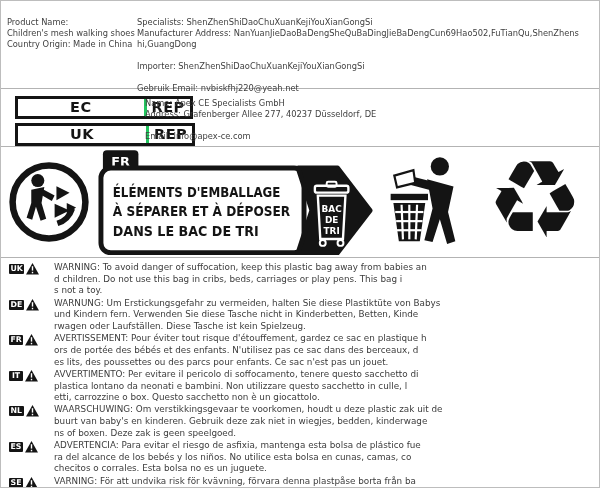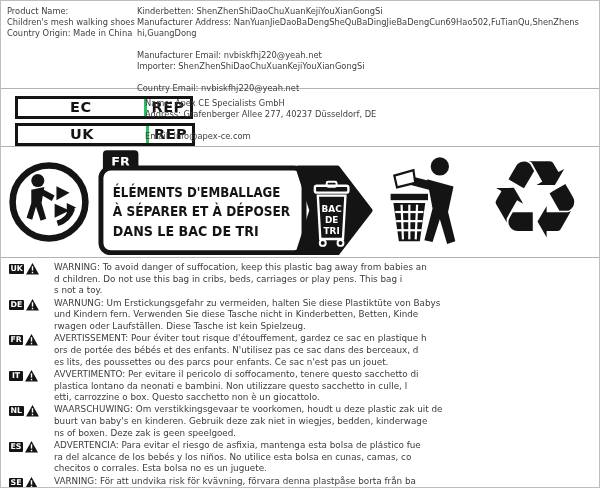--- a/index.html
+++ b/index.html
@@ -1,21 +1,21 @@
 <!DOCTYPE html>
 <html><head>
 <meta charset="utf-8">
 <style>
   * { box-sizing: border-box; margin: 0; padding: 0; }
   html,body { width:600px; height:488px; overflow:hidden; background:#fff; }
   body { font-family:"DejaVu Sans", sans-serif; color:#3f3f3f; }
   .page { width:600px; height:488px; border:1px solid #bdbdbd; background:#fff; overflow:hidden; }
 
   
-  .info-section { display:flex; height:88px; border-bottom:1px solid #b3b3b3; padding:5px 4px 0 6px; }
+  .info-section { display:flex; height:88px; border-bottom:1px solid #b3b3b3; padding:16px 4px 0 6px; }
   .product-col { width:130px; font-size:8.3px; line-height:11px; }
   .mfr-col { flex:1; font-size:8.3px; line-height:11px; }
   .gap { height:11px; }
 
   
   .rep-section { display:flex; height:58px; border-bottom:1px solid #b3b3b3; padding:7px 0 0 14px; }
   .rep-boxes { width:122px; }
   .rep-box { display:inline-flex; border:3px solid #141414; margin-bottom:4px; background:#fff; }
   .rep-box .cell { font-weight:bold; font-size:14.5px; line-height:17px; padding:0 5px; color:#141414; letter-spacing:.5px;margin-left:47px; }
   .rep-box .cell + .cell { border-left:3px solid #22c55e; }
@@ -39,27 +39,26 @@
 
 <div class="page">
 
   <div class="info-section">
     <div class="product-col">
       <div>Product Name:</div>
       <div>Children's mesh walking shoes</div>
       <div>Country Origin: Made in China</div>
     </div>
     <div class="mfr-col">
-      <div>Kinderbetten: ShenZhenShiDaoChuXuanKejiYouXianGongSi</div>
+      <div>Specialists: ShenZhenShiDaoChuXuanKejiYouXianGongSi</div>
       <div>Manufacturer Address: NanYuanJieDaoBaDengSheQuBaDingJieBaDengCun69Hao502,FuTianQu,ShenZhens hi,GuangDong</div>
       <div class="gap"></div>
-      <div>Manufacturer Email: nvbiskfhj220@yeah.net</div>
       <div>Importer: ShenZhenShiDaoChuXuanKejiYouXianGongSi</div>
       <div class="gap"></div>
-      <div>Country Email: nvbiskfhj220@yeah.net</div>
+      <div>Gebruik Email: nvbiskfhj220@yeah.net</div>
     </div>
   </div>
 
   <div class="rep-section">
     <div class="rep-boxes">
       <div class="rep-box">
         <span class="cell">EC</span>
         <span class="cell">REP</span>
       </div>
       <div class="rep-box">

